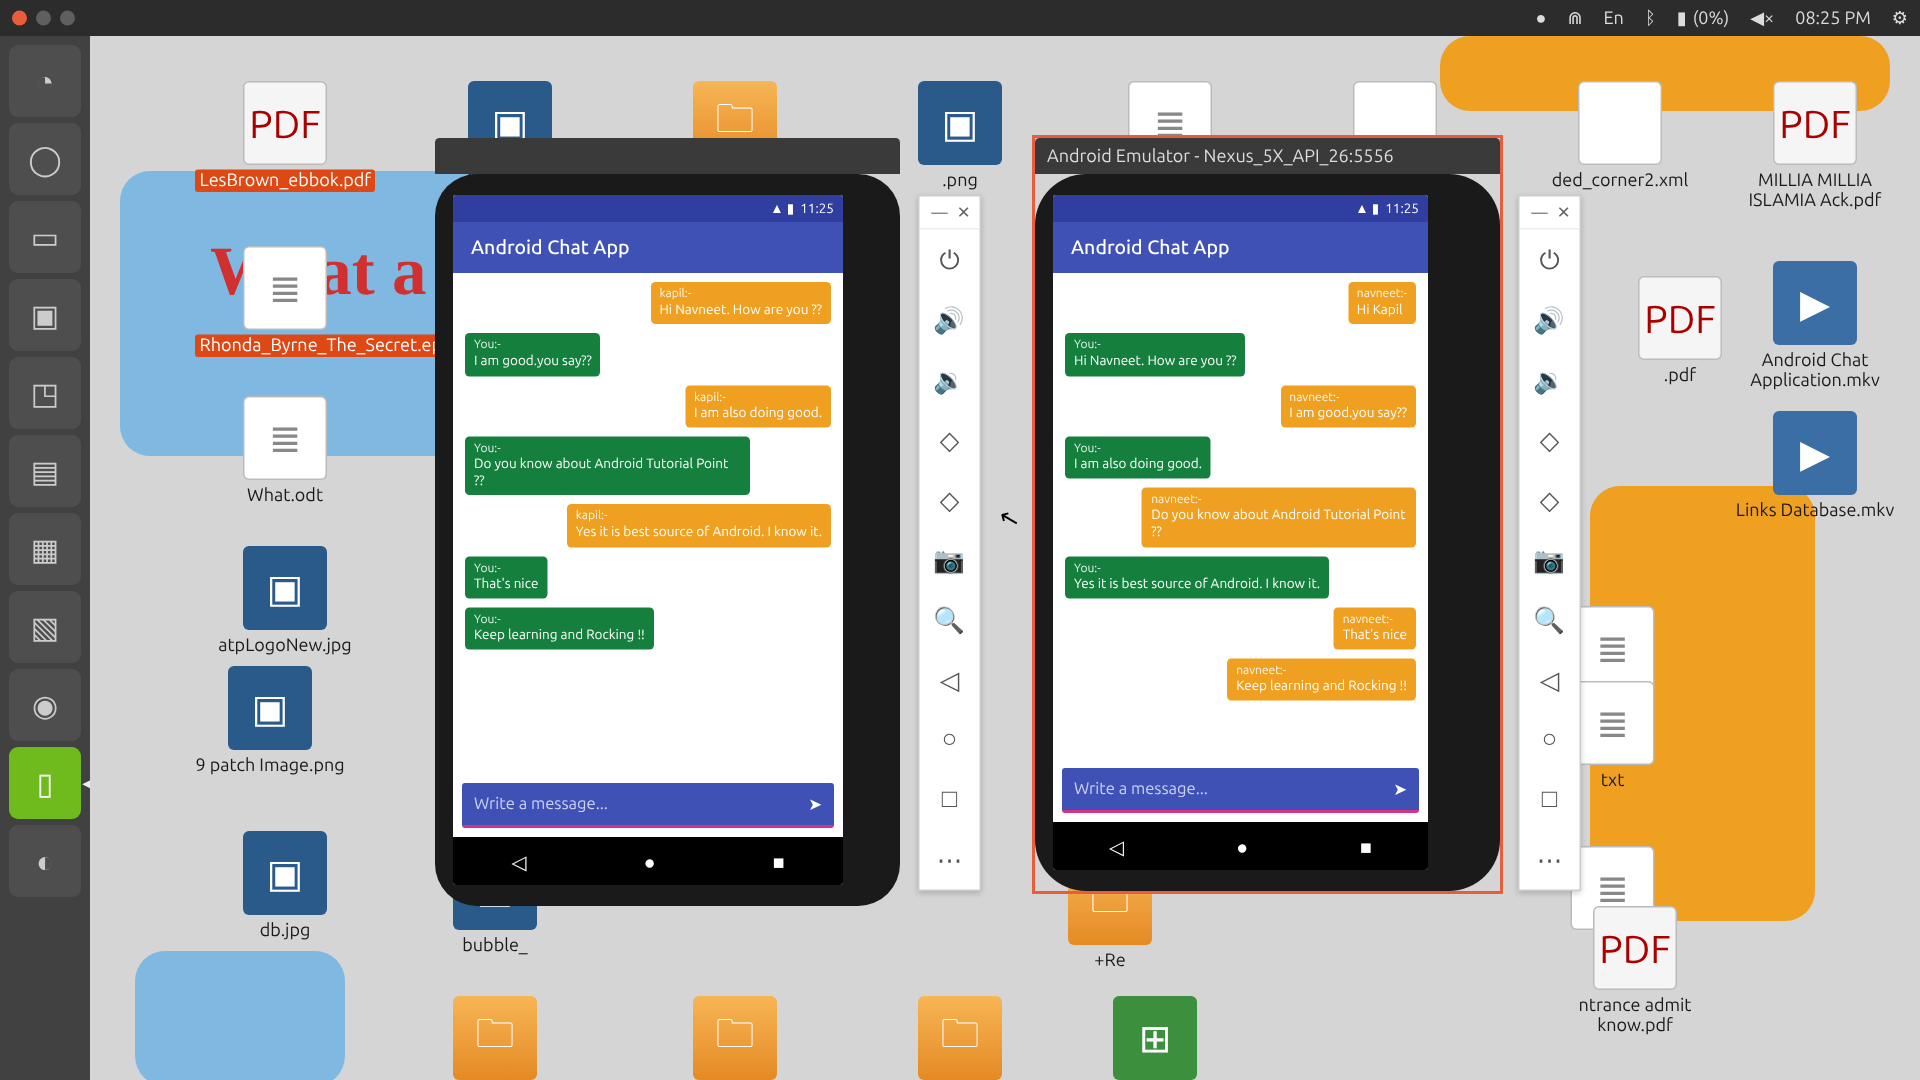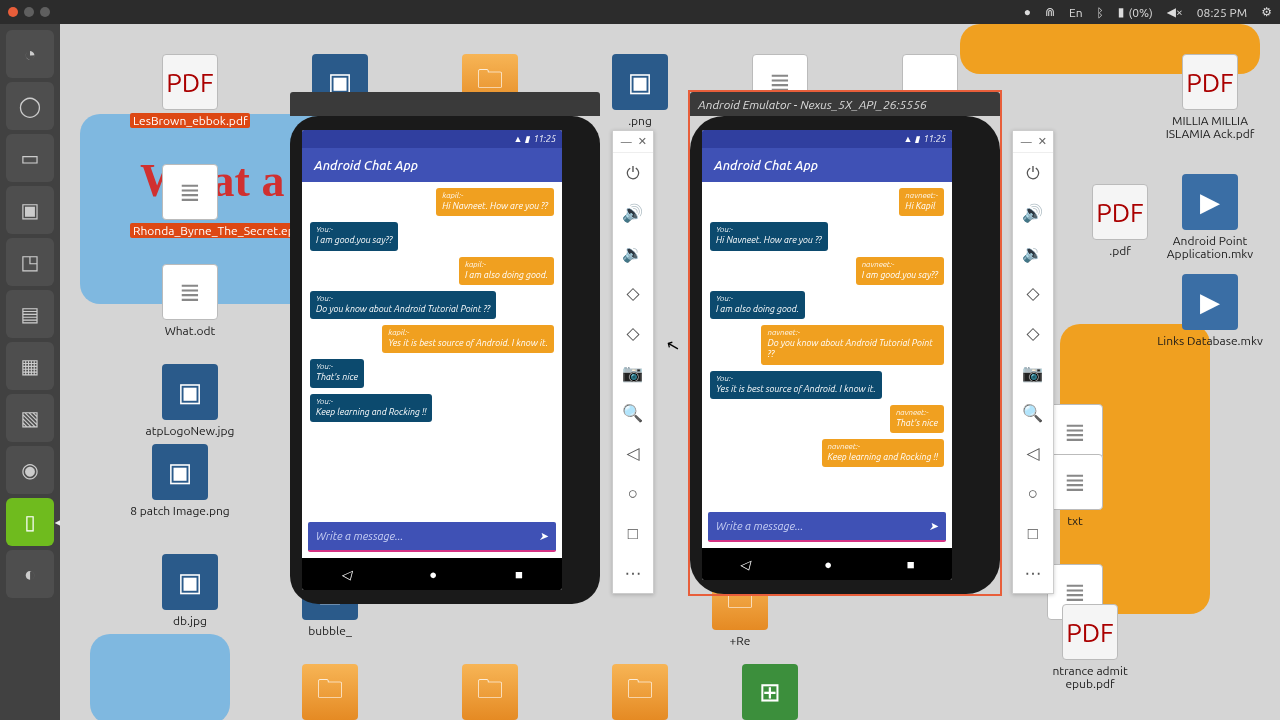--- a/index.html
+++ b/index.html
@@ -33,32 +33,32 @@
 .dicon .thumb.sheet { background: #3c8f3c; }
 .dicon.sel span { background: #dd4814; color: #fff; padding: 1px 3px; border-radius: 2px; }
 
 
 .bigbubble { position: absolute; border-radius: 20px; }
 .bigbubble.blue { background: #7fb8e0; }
 .bigbubble.orange { background: #f0a020; }
 .bigtext { position: absolute; color: #d03030; font-family: Georgia, serif; font-weight: bold; }
 
 
-.emuwin { position: absolute; font-style: italic; }
+.emuwin { position: absolute; }
 .emuwin .titlebar { height: 24px; background: #3a3a3a; color: #ddd; font-size: 12px; display: flex; align-items: center; padding: 0 8px; border-radius: 3px 3px 0 0; }
 .emuwin.selected { outline: 2px solid #e85e3a; }
 
 .phone { background: #1a1a1a; border-radius: 28px; padding: 14px 12px; }
 .screen { background: #fff; border-radius: 2px; overflow: hidden; display: flex; flex-direction: column; }
 .statusbar { height: 18px; background: #303f9f; color: #fff; font-size: 9px; display: flex; align-items: center; justify-content: flex-end; padding: 0 6px; gap: 4px; }
 .appbar { height: 34px; background: #3f51b5; color: #fff; font-size: 13px; font-weight: 500; display: flex; align-items: center; padding: 0 12px; }
 .chat { flex: 1; background: #fff; padding: 6px 8px; display: flex; flex-direction: column; gap: 6px; overflow: hidden; }
 .msg { max-width: 78%; border-radius: 3px; padding: 3px 6px 4px 6px; font-size: 9px; line-height: 1.25; }
 .msg .who { font-size: 8px; opacity: 0.9; display: block; }
-.msg.me { background: #0c4a6e; color: #fff; align-self: flex-start; }
+.msg.me { background: #15803d; color: #fff; align-self: flex-start; }
 .msg.other { background: #f0a020; color: #fff; align-self: flex-end; }
 .compose { height: 30px; background: #3f51b5; margin: 4px 6px 6px; border-radius: 2px; display: flex; align-items: center; padding: 0 8px; color: #c9d1f5; font-size: 11px; border-bottom: 2px solid #d63384; }
 .compose .send { margin-left: auto; color: #fff; }
 .navbar { height: 32px; background: #000; display: flex; align-items: center; justify-content: space-around; color: #fff; font-size: 13px; }
 
 
 .sidetool { position: absolute; width: 42px; background: #fff; border: 1px solid #ccc; box-shadow: 0 1px 4px rgba(0,0,0,0.2); }
 .sidetool .top { height: 22px; display: flex; align-items: center; justify-content: flex-end; gap: 6px; padding: 0 6px; font-size: 11px; color: #666; border-bottom: 1px solid #eee; }
 .sidetool .btn { height: 40px; display: flex; align-items: center; justify-content: center; color: #555; font-size: 17px; }
 
@@ -105,43 +105,44 @@
     <div class="bigbubble orange" style="left: 900px; top: 0px; width: 300px; height: 50px;"></div>
     <div class="bigbubble orange" style="left: 1000px; top: 300px; width: 150px; height: 290px;"></div>
     <div class="bigbubble blue" style="left: 30px; top: 610px; width: 140px; height: 90px;"></div>
     <div class="bigtext" style="left: 80px; top: 130px; font-size: 46px;">What a</div>
     <div class="dicon sel" style="left: 70px; top: 30px;"><div class="thumb pdf">PDF</div><span>LesBrown_ebbok.pdf</span></div>
     <div class="dicon" style="left: 220px; top: 30px;"><div class="thumb img">▣</div><span>Beauty.jpg</span></div>
     <div class="dicon" style="left: 370px; top: 30px;"><div class="thumb fold">🗀</div><span>Backlinks</span></div>
     <div class="dicon" style="left: 520px; top: 30px;"><div class="thumb img">▣</div><span>.png</span></div>
     <div class="dicon" style="left: 660px; top: 30px;"><div class="thumb doc">≣</div><span></span></div>
     <div class="dicon" style="left: 810px; top: 30px;"><div class="thumb xml"></div><span></span></div>
+    <div class="dicon" style="left: 960px; top: 30px;"><div class="thumb xml"></div><span>ded_corner2.xml</span></div>
     <div class="dicon" style="left: 1090px; top: 30px;"><div class="thumb pdf">PDF</div><span>MILLIA MILLIA ISLAMIA Ack.pdf</span></div>
     <div class="dicon sel" style="left: 70px; top: 140px;"><div class="thumb doc">≣</div><span>Rhonda_Byrne_The_Secret.epub</span></div>
     <div class="dicon" style="left: 200px; top: 160px;"><div class="thumb doc">≣</div><span>emails</span></div>
     <div class="dicon" style="left: 620px; top: 160px;"><div class="thumb fold">🗀</div><span>An</span></div>
     <div class="dicon" style="left: 1000px; top: 160px;"><div class="thumb pdf">PDF</div><span>.pdf</span></div>
-    <div class="dicon" style="left: 1090px; top: 150px;"><div class="thumb vid">▶</div><span>Android Point Application.mkv</span></div>
+    <div class="dicon" style="left: 1090px; top: 150px;"><div class="thumb vid">▶</div><span>Android Chat Application.mkv</span></div>
     <div class="dicon" style="left: 70px; top: 240px;"><div class="thumb doc">≣</div><span>What.odt</span></div>
     <div class="dicon" style="left: 220px; top: 260px;"><div class="thumb fold">🗀</div><span>Ba</span></div>
     <div class="dicon" style="left: 620px; top: 260px;"><div class="thumb fold">🗀</div><span>Po</span></div>
     <div class="dicon" style="left: 1090px; top: 250px;"><div class="thumb vid">▶</div><span>Links Database.mkv</span></div>
     <div class="dicon" style="left: 70px; top: 340px;"><div class="thumb img">▣</div><span>atpLogoNew.jpg</span></div>
     <div class="dicon" style="left: 210px; top: 340px;"><div class="thumb fold">🗀</div><span>Key</span></div>
     <div class="dicon" style="left: 630px; top: 380px;"><div class="thumb fold">🗀</div><span>F</span></div>
     <div class="dicon" style="left: 955px; top: 380px;"><div class="thumb doc">≣</div><span>id</span></div>
-    <div class="dicon" style="left: 60px; top: 420px;"><div class="thumb img">▣</div><span>8 patch Image.png</span></div>
+    <div class="dicon" style="left: 60px; top: 420px;"><div class="thumb img">▣</div><span>9 patch Image.png</span></div>
     <div class="dicon" style="left: 210px; top: 420px;"><div class="thumb img">▣</div><span>bubble_</span></div>
     <div class="dicon" style="left: 620px; top: 430px;"><div class="thumb fold">🗀</div><span>Tra</span></div>
     <div class="dicon" style="left: 955px; top: 430px;"><div class="thumb doc">≣</div><span>txt</span></div>
     <div class="dicon" style="left: 70px; top: 530px;"><div class="thumb img">▣</div><span>db.jpg</span></div>
     <div class="dicon" style="left: 210px; top: 540px;"><div class="thumb img">▣</div><span>bubble_</span></div>
     <div class="dicon" style="left: 620px; top: 550px;"><div class="thumb fold">🗀</div><span>+Re</span></div>
     <div class="dicon" style="left: 955px; top: 540px;"><div class="thumb doc">≣</div><span>.txt</span></div>
-    <div class="dicon" style="left: 970px; top: 580px;"><div class="thumb pdf">PDF</div><span>ntrance admit epub.pdf</span></div>
+    <div class="dicon" style="left: 970px; top: 580px;"><div class="thumb pdf">PDF</div><span>ntrance admit know.pdf</span></div>
     <div class="dicon" style="left: 210px; top: 640px;">
       <div class="thumb fold">🗀</div>
     </div>
     <div class="dicon" style="left: 370px; top: 640px;">
       <div class="thumb fold">🗀</div>
     </div>
     <div class="dicon" style="left: 520px; top: 640px;">
       <div class="thumb fold">🗀</div>
     </div>
     <div class="dicon" style="left: 650px; top: 640px;">

